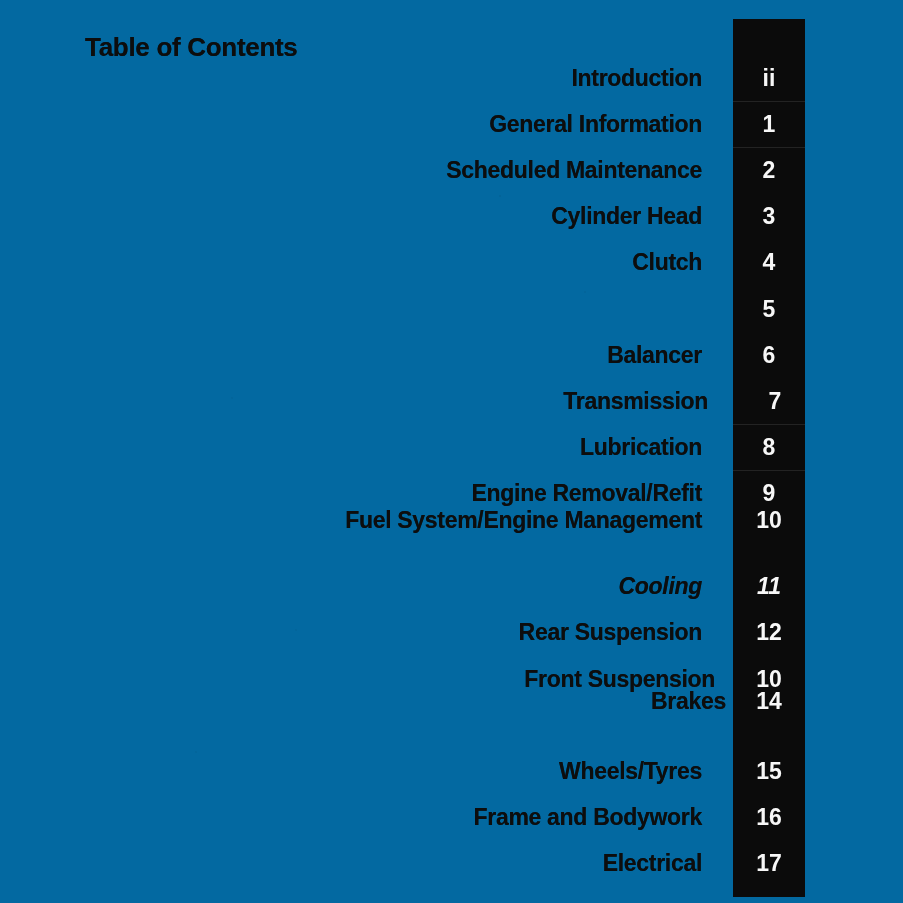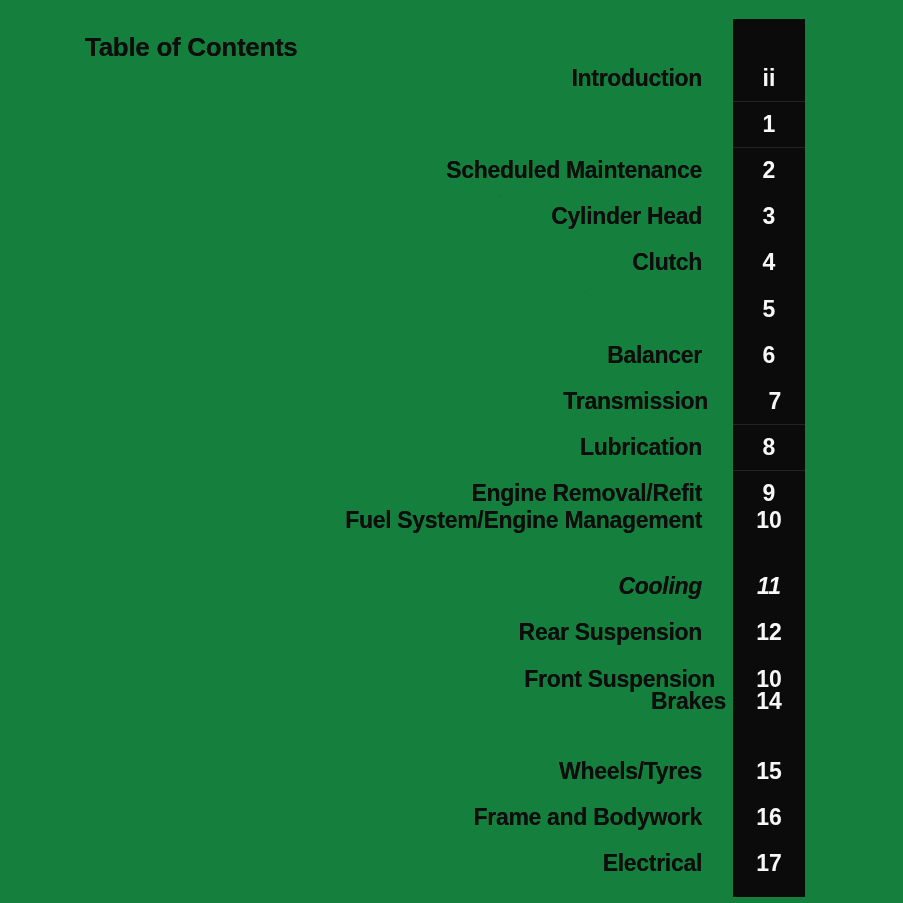--- a/index.html
+++ b/index.html
@@ -4,21 +4,21 @@
 <style>
   html, body {
     margin: 0;
     padding: 0;
     background: #ffffff;
   }
   #page {
     position: relative;
     width: 903px;
     height: 903px;
-    background: #15803d;
+    background: #0369a1;
     overflow: hidden;
     font-family: "Liberation Sans", "DejaVu Sans", sans-serif;
   }
   
   #page::before {
     content: "";
     position: absolute;
     left: 0; top: 0; width: 100%; height: 100%;
     pointer-events: none;
     background:
@@ -102,20 +102,21 @@
       <div class="streak" style="top: 451.2px;"></div>
     </div>
 
   <div id="toc-list">
     <div class="toc-row" style="top: 54.5px;">
       <span class="toc-label">Introduction</span>
       <span class="toc-num">ii</span>
     </div>
 
     <div class="toc-row" style="top: 100.7px;">
+      <span class="toc-label">General Information</span>
       <span class="toc-num">1</span>
     </div>
 
     <div class="toc-row" style="top: 146.9px;">
       <span class="toc-label">Scheduled Maintenance</span>
       <span class="toc-num">2</span>
     </div>
 
     <div class="toc-row" style="top: 193.1px;">
       <span class="toc-label">Cylinder Head</span>

